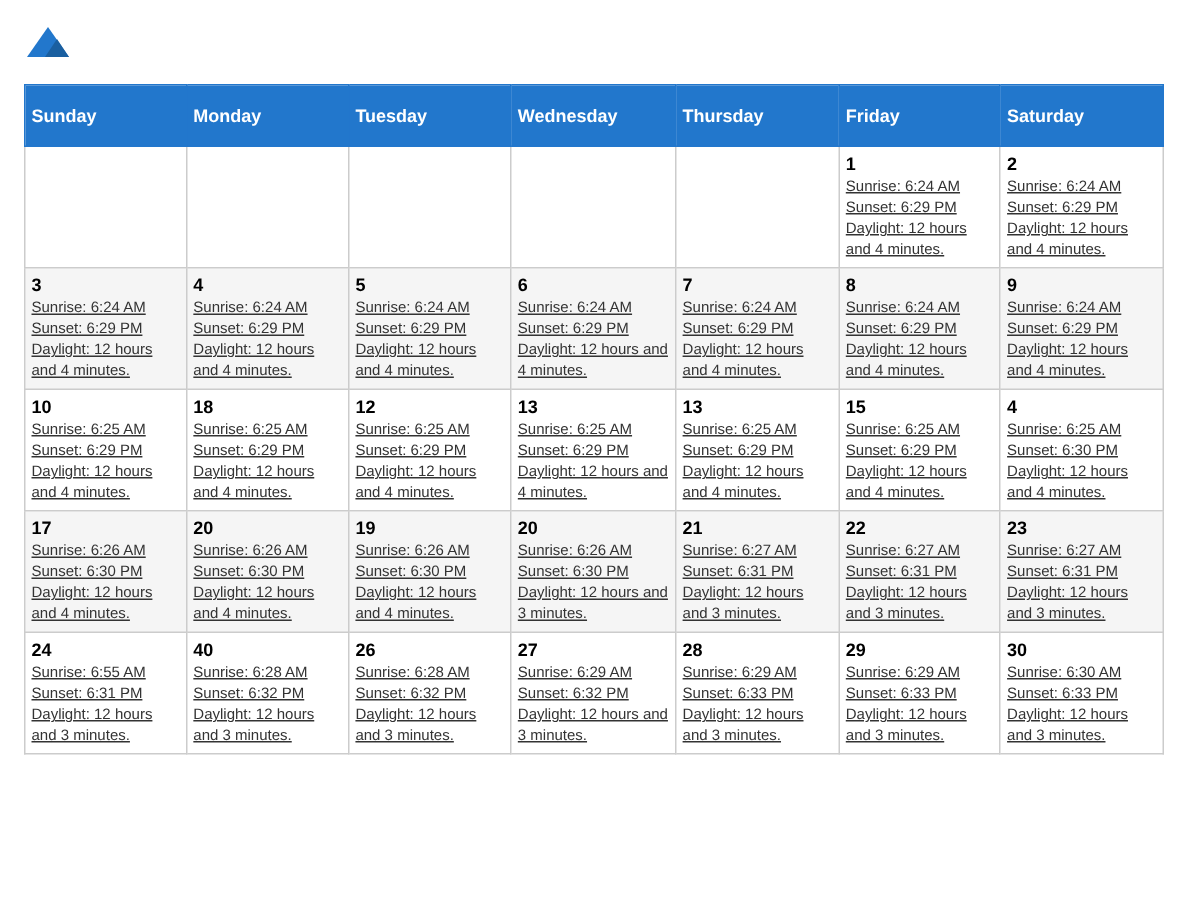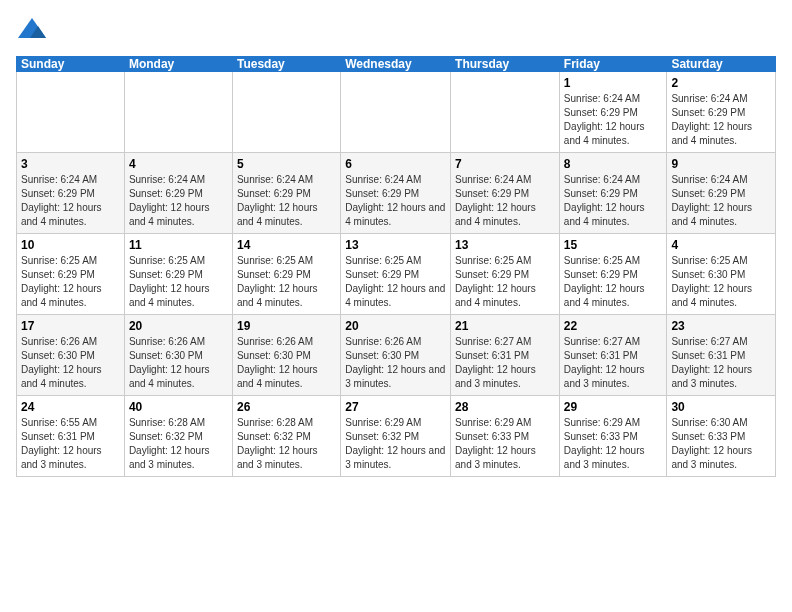--- a/index.html
+++ b/index.html
@@ -53,21 +53,21 @@
       color: #555;
     }
     .calendar {
       width: 100%;
       border-collapse: collapse;
       font-size: 10.5px;
     }
     .calendar th {
       background-color: #2277cc;
       color: #fff;
-      padding: 0 4px;
+      padding: 13px 4px;
       text-align: left;
       font-size: 12px;
       border: 1px solid #2277cc;
     }
     .calendar td {
       border: 1px solid #ccc;
       padding: 4px;
       vertical-align: top;
       width: 113px;
       min-height: 70px;
@@ -79,20 +79,21 @@
     .day-number {
       font-weight: bold;
       font-size: 12px;
       display: block;
       margin-bottom: 2px;
     }
     .day-info {
       font-size: 10px;
       color: #333;
       line-height: 1.4;
+      text-decoration: underline;
     }
     .empty-cell {
       background: #fff !important;
     }
   </style>
 </head>
 <body>
 
 <div class="header">
   <div class="logo">
@@ -188,27 +189,27 @@
         </td>
       </tr>
       <tr>
         <td>
           <span class="day-number">10</span>
           <div class="day-info">Sunrise: 6:25 AM
 Sunset: 6:29 PM
 Daylight: 12 hours and 4 minutes.</div>
         </td>
         <td>
-          <span class="day-number">11</span>
-          <div class="day-info">Sunrise: 6:25 AM
-Sunset: 6:29 PM
-Daylight: 12 hours and 4 minutes.</div>
-        </td>
-        <td>
-          <span class="day-number">14</span>
+          <span class="day-number">18</span>
+          <div class="day-info">Sunrise: 6:25 AM
+Sunset: 6:29 PM
+Daylight: 12 hours and 4 minutes.</div>
+        </td>
+        <td>
+          <span class="day-number">12</span>
           <div class="day-info">Sunrise: 6:25 AM
 Sunset: 6:29 PM
 Daylight: 12 hours and 4 minutes.</div>
         </td>
         <td>
           <span class="day-number">13</span>
           <div class="day-info">Sunrise: 6:25 AM
 Sunset: 6:29 PM
 Daylight: 12 hours and 4 minutes.</div>
         </td>

